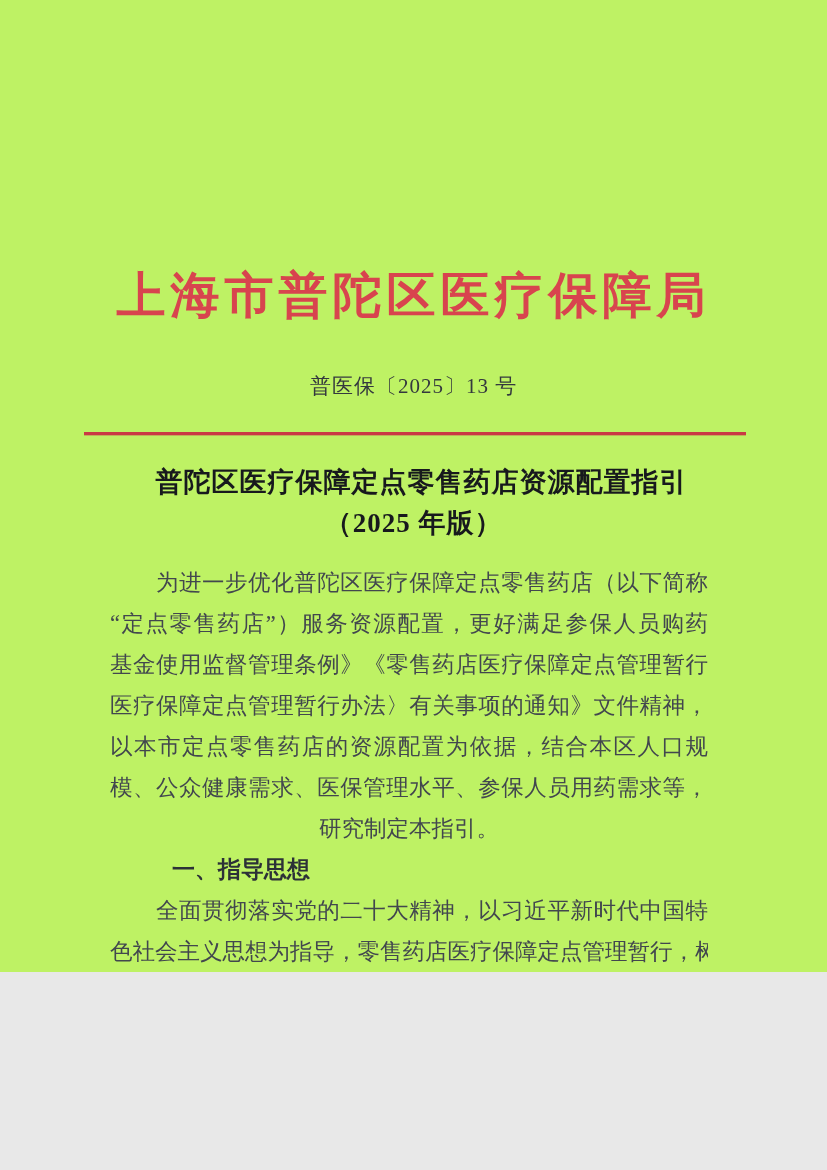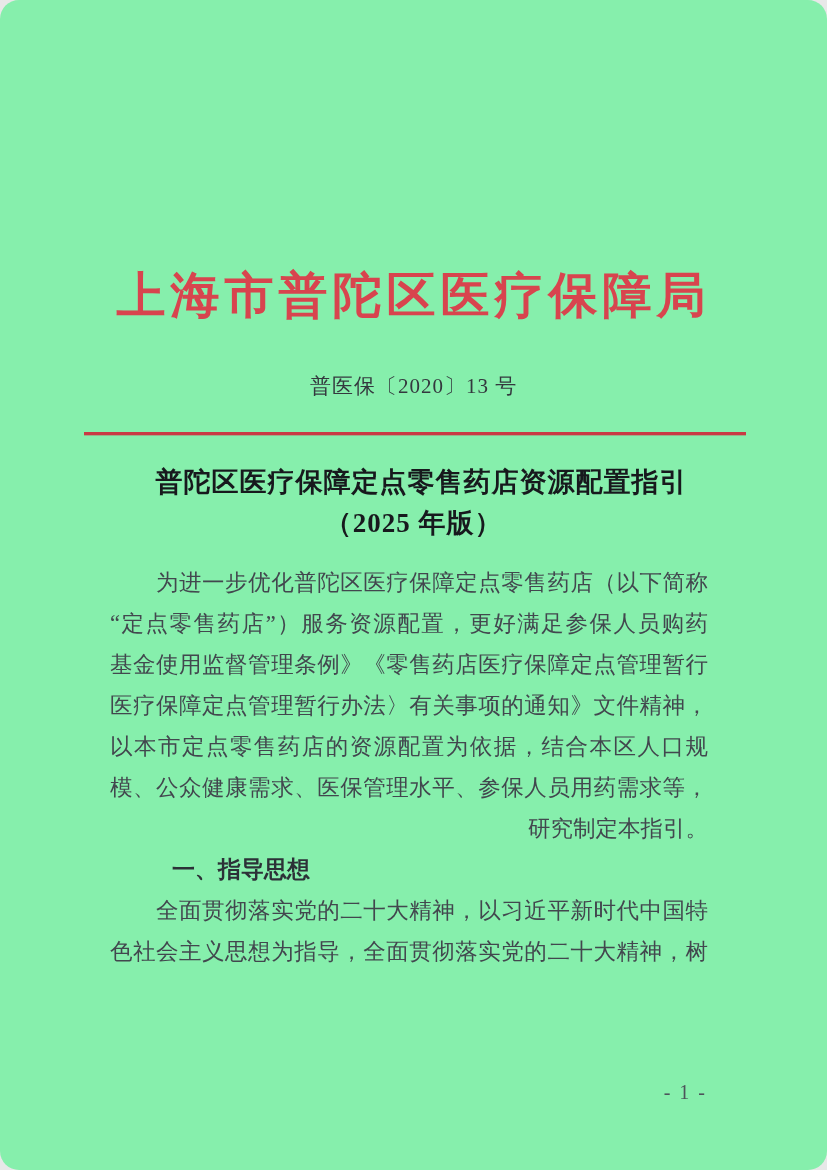--- a/index.html
+++ b/index.html
@@ -4,26 +4,25 @@
 <title>普陀区医疗保障定点零售药店资源配置指引</title>
 <style>
   html, body {
     margin: 0;
     padding: 0;
     background: #e8e8e8;
   }
   .page {
     position: relative;
     width: 827px;
-    height: 1170px;
+    height: 972px;
     margin: 0 auto;
-    background: #86efac;
+    background: #bef264;
     overflow: hidden;
     font-family: "Liberation Serif", "DejaVu Serif", serif;
-    border-radius: 19px;
   }
 
   
   .agency-title {
     position: absolute;
     top: 266px;
     left: 0;
     right: 0;
     text-align: center;
     font-size: 49px;
@@ -91,21 +90,21 @@
     line-height: 41px;
     color: #42474e;
   }
   .body-line {
     text-align: justify;
     text-align-last: justify;
     white-space: nowrap;
     overflow: hidden;
   }
   .body-line.plain {
-    text-align: right;
+    text-align: center;
     text-align-last: auto;
   }
   .section-heading {
     font-family: "Liberation Sans", "DejaVu Sans", sans-serif;
     font-weight: bold;
     font-size: 23px;
     color: #2c3137;
     padding-left: 62px;
     text-align: left;
     text-align-last: auto;
@@ -124,37 +123,37 @@
     white-space: nowrap;
   }
 </style>
 </head>
 <body>
 
 <div class="page">
 
   <div class="agency-title">上海市普陀区医疗保障局</div>
 
-  <div class="doc-number">普医保〔2020〕13 号</div>
+  <div class="doc-number">普医保〔2025〕13 号</div>
 
   <div class="red-rule"></div>
 
   <div class="doc-title-block">
     <div class="doc-title-main">普陀区医疗保障定点零售药店资源配置指引</div>
     <div class="doc-title-year">（2025 年版）</div>
   </div>
 
   <div class="body-text">
     <div class="body-line">　　为进一步优化普陀区医疗保障定点零售药店（以下简称</div>
     <div class="body-line">“定点零售药店”）服务资源配置，更好满足参保人员购药</div>
     <div class="body-line">基金使用监督管理条例》《零售药店医疗保障定点管理暂行</div>
     <div class="body-line">医疗保障定点管理暂行办法〉有关事项的通知》文件精神，</div>
     <div class="body-line">以本市定点零售药店的资源配置为依据，结合本区人口规</div>
     <div class="body-line">模、公众健康需求、医保管理水平、参保人员用药需求等，</div>
     <div class="body-line plain">研究制定本指引。</div>
     <div class="body-line section-heading">一、指导思想</div>
     <div class="body-line">　　全面贯彻落实党的二十大精神，以习近平新时代中国特</div>
-    <div class="body-line">色社会主义思想为指导，全面贯彻落实党的二十大精神，树</div>
+    <div class="body-line">色社会主义思想为指导，零售药店医疗保障定点管理暂行，树</div>
   </div>
 
   <div class="page-number">- 1 -</div>
 
 </div>
 
 </body></html>

